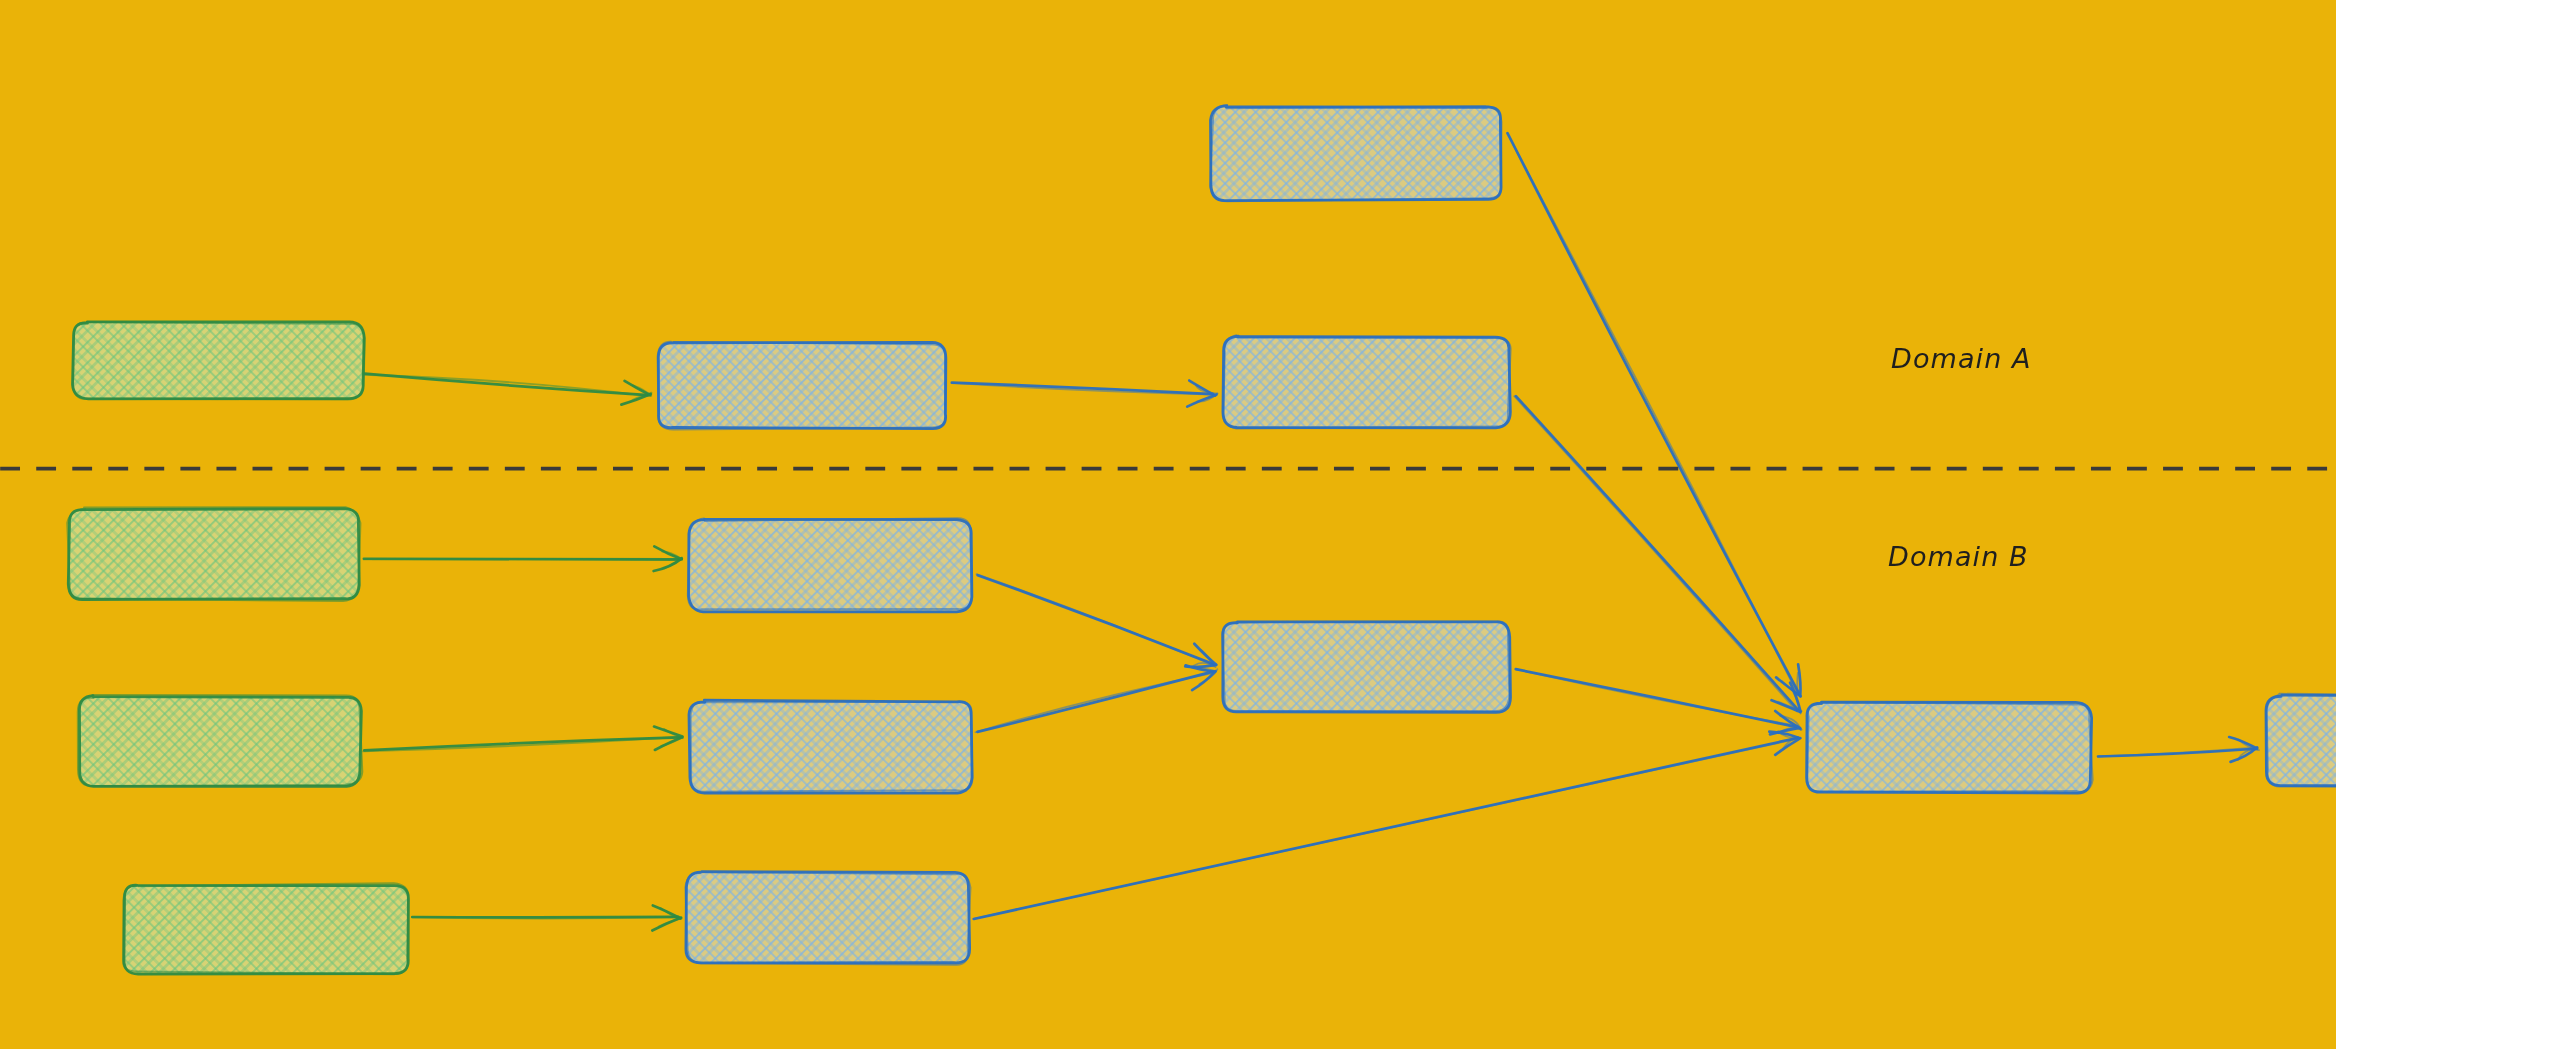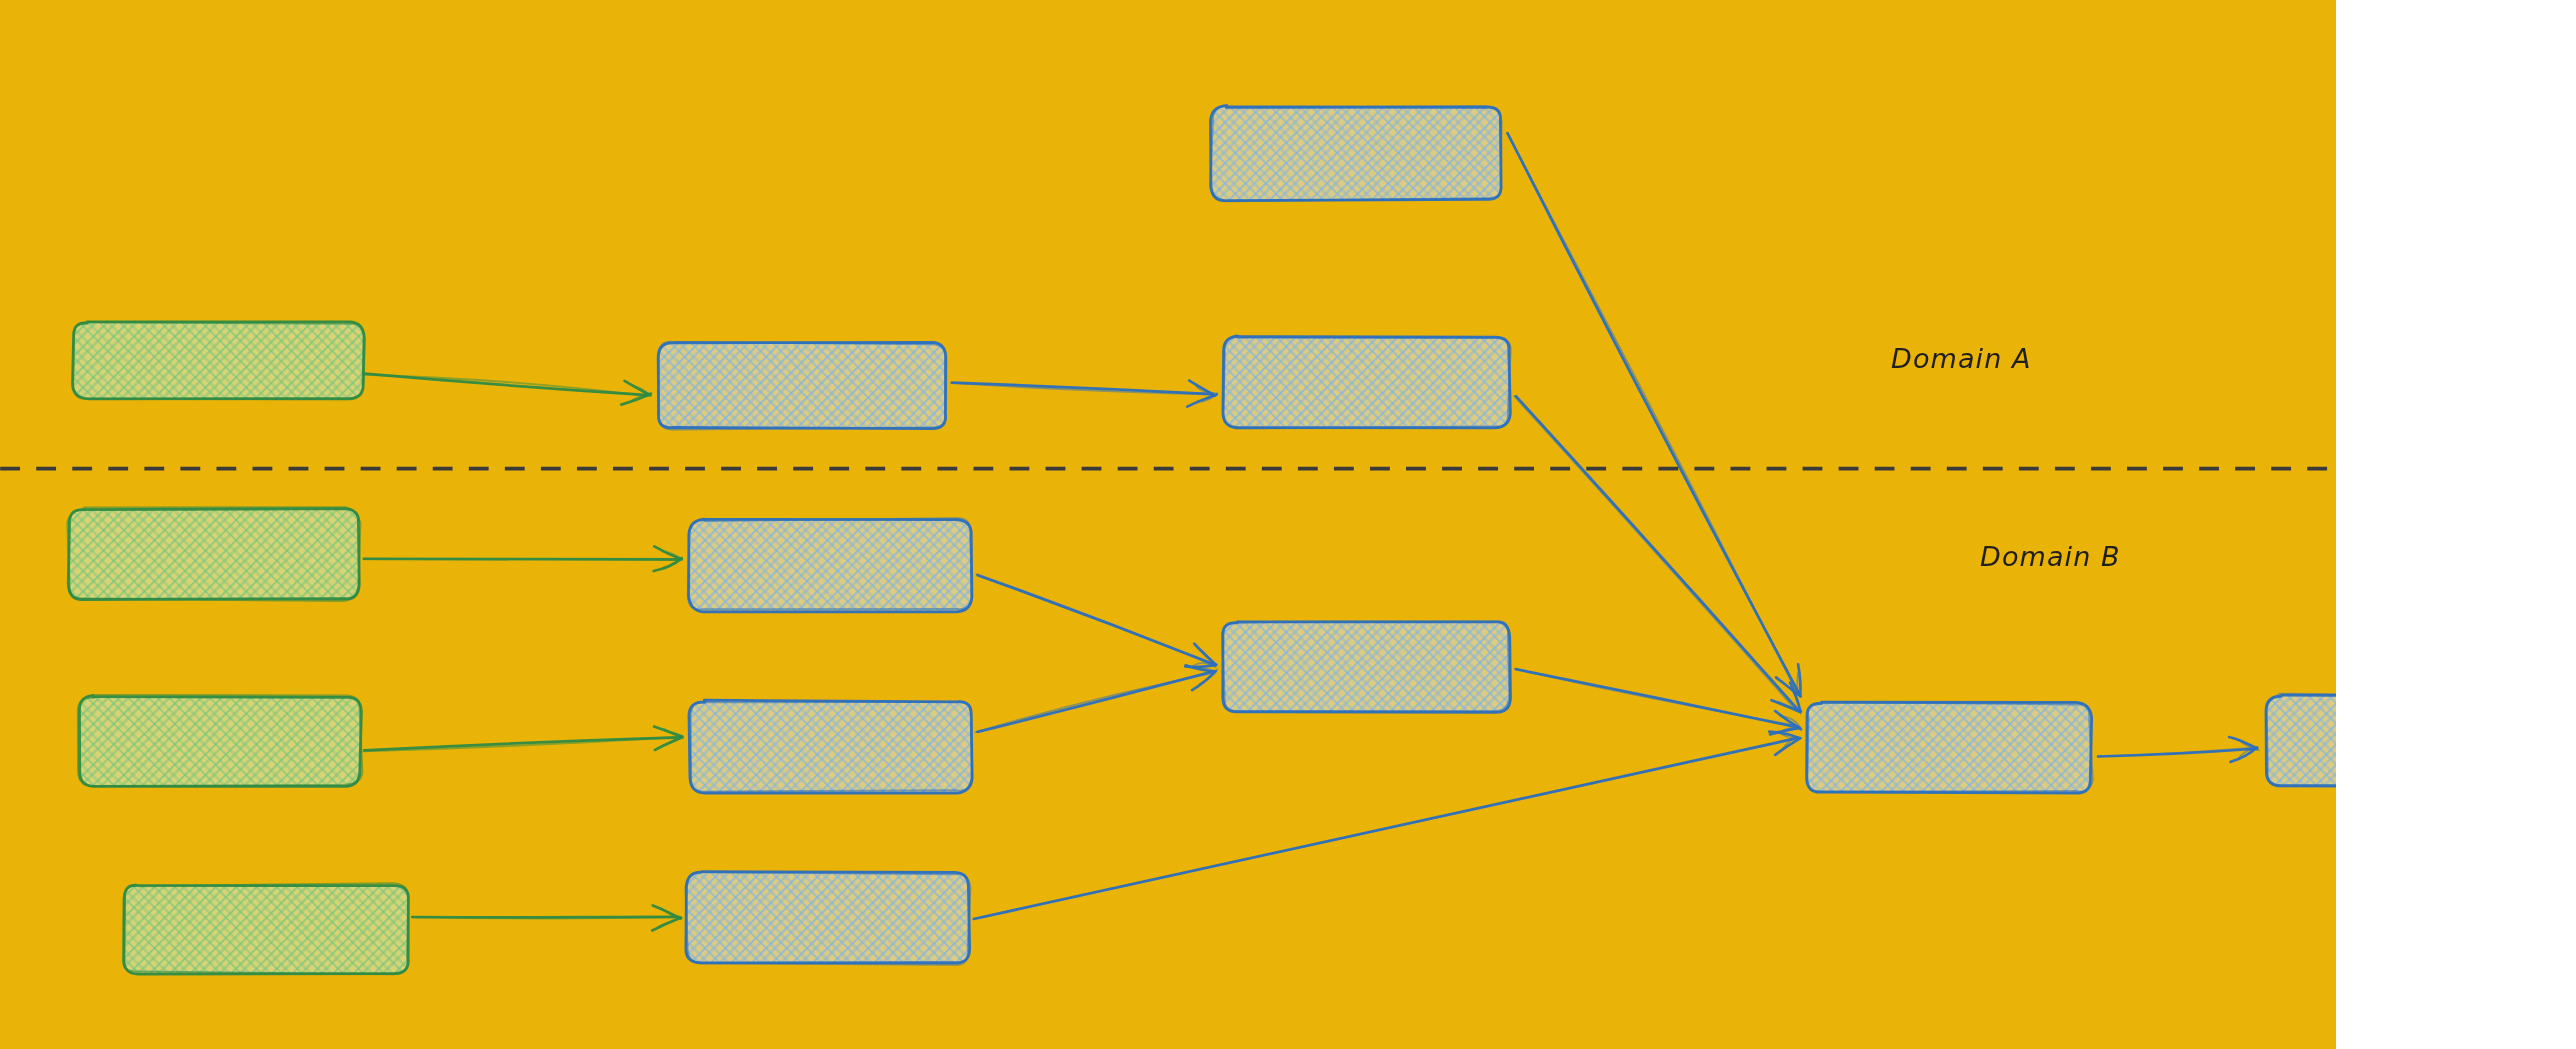--- a/index.html
+++ b/index.html
@@ -323,16 +323,16 @@
           <path d="M 2529.005849790669 769.8775206447009 L 2818.7898207280737 771.5961750515719 Q 2833.575268794398 770.3653343680153 2832.936876667541 788.8181717886674 L 2833.2724980365824 855.1305825239656 Q 2834.842846395468 871.914569188149 2819.0430958767624 874.0234032650587 L 2529.8048382763773 872.8255907430432 Q 2514.124407339713 871.4824222095694 2516.3219609753796 854.2167449476275 L 2514.76958493086 789.9144760150996 Q 2515.7349418653803 773.1278289810418 2532.022446443151 770.357234192154" fill="none" stroke="#2a6fc0" stroke-width="2.2" stroke-opacity="0.55" stroke-linecap="round" stroke-linejoin="round"></path>
         </g>
       </g>
     <g id="divider-layer">
       <line id="domain-divider-line" x1="0" y1="520" x2="2858" y2="520" stroke="#3a3a3a" stroke-width="4" stroke-dasharray="22 18" stroke-linecap="butt"></line>
     </g>
   </svg>
 
   <div class="domain-label" id="label-domain-a" style="left:1891px; top:343px;">Domain A</div>
 
-  <div class="domain-label" id="label-domain-b" style="left:1980px; top:541px;">Domain B</div>
+  <div class="domain-label" id="label-domain-b" style="left:1888px; top:541px;">Domain B</div>
 
 </div>
 
 
 </body></html>

